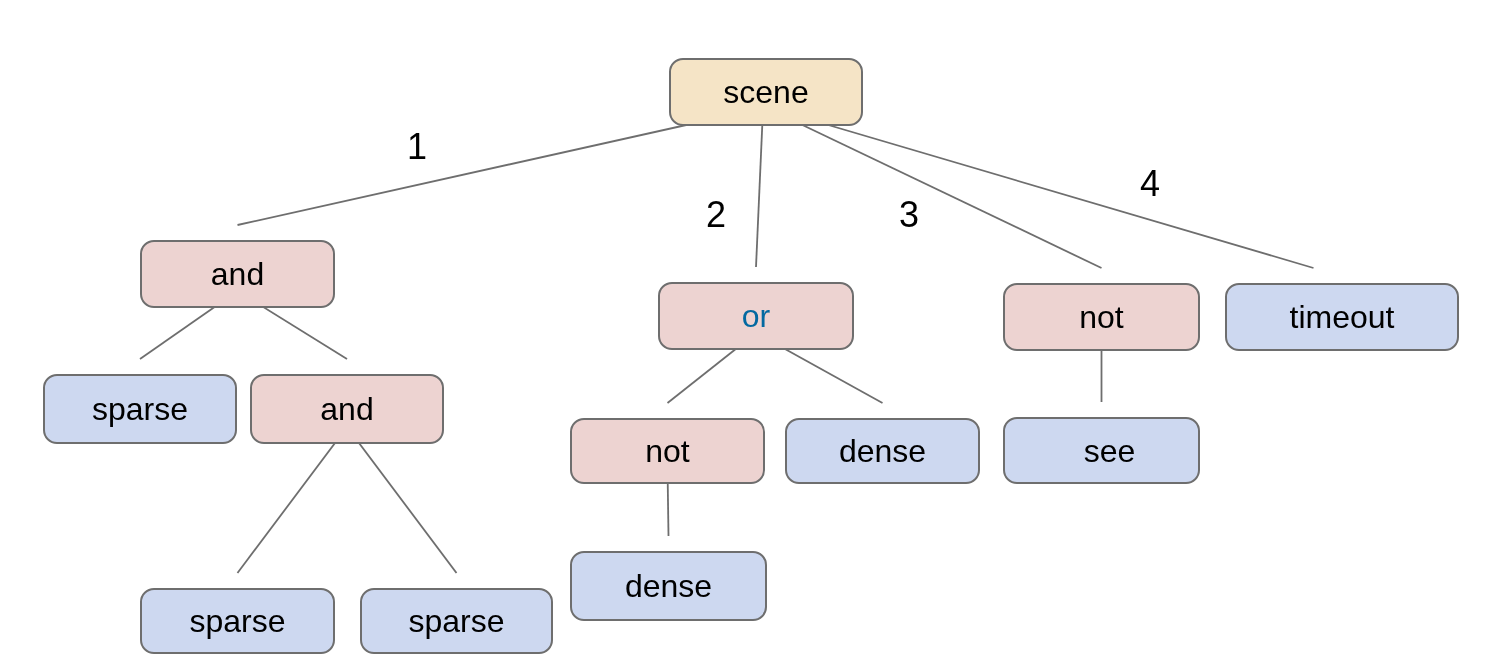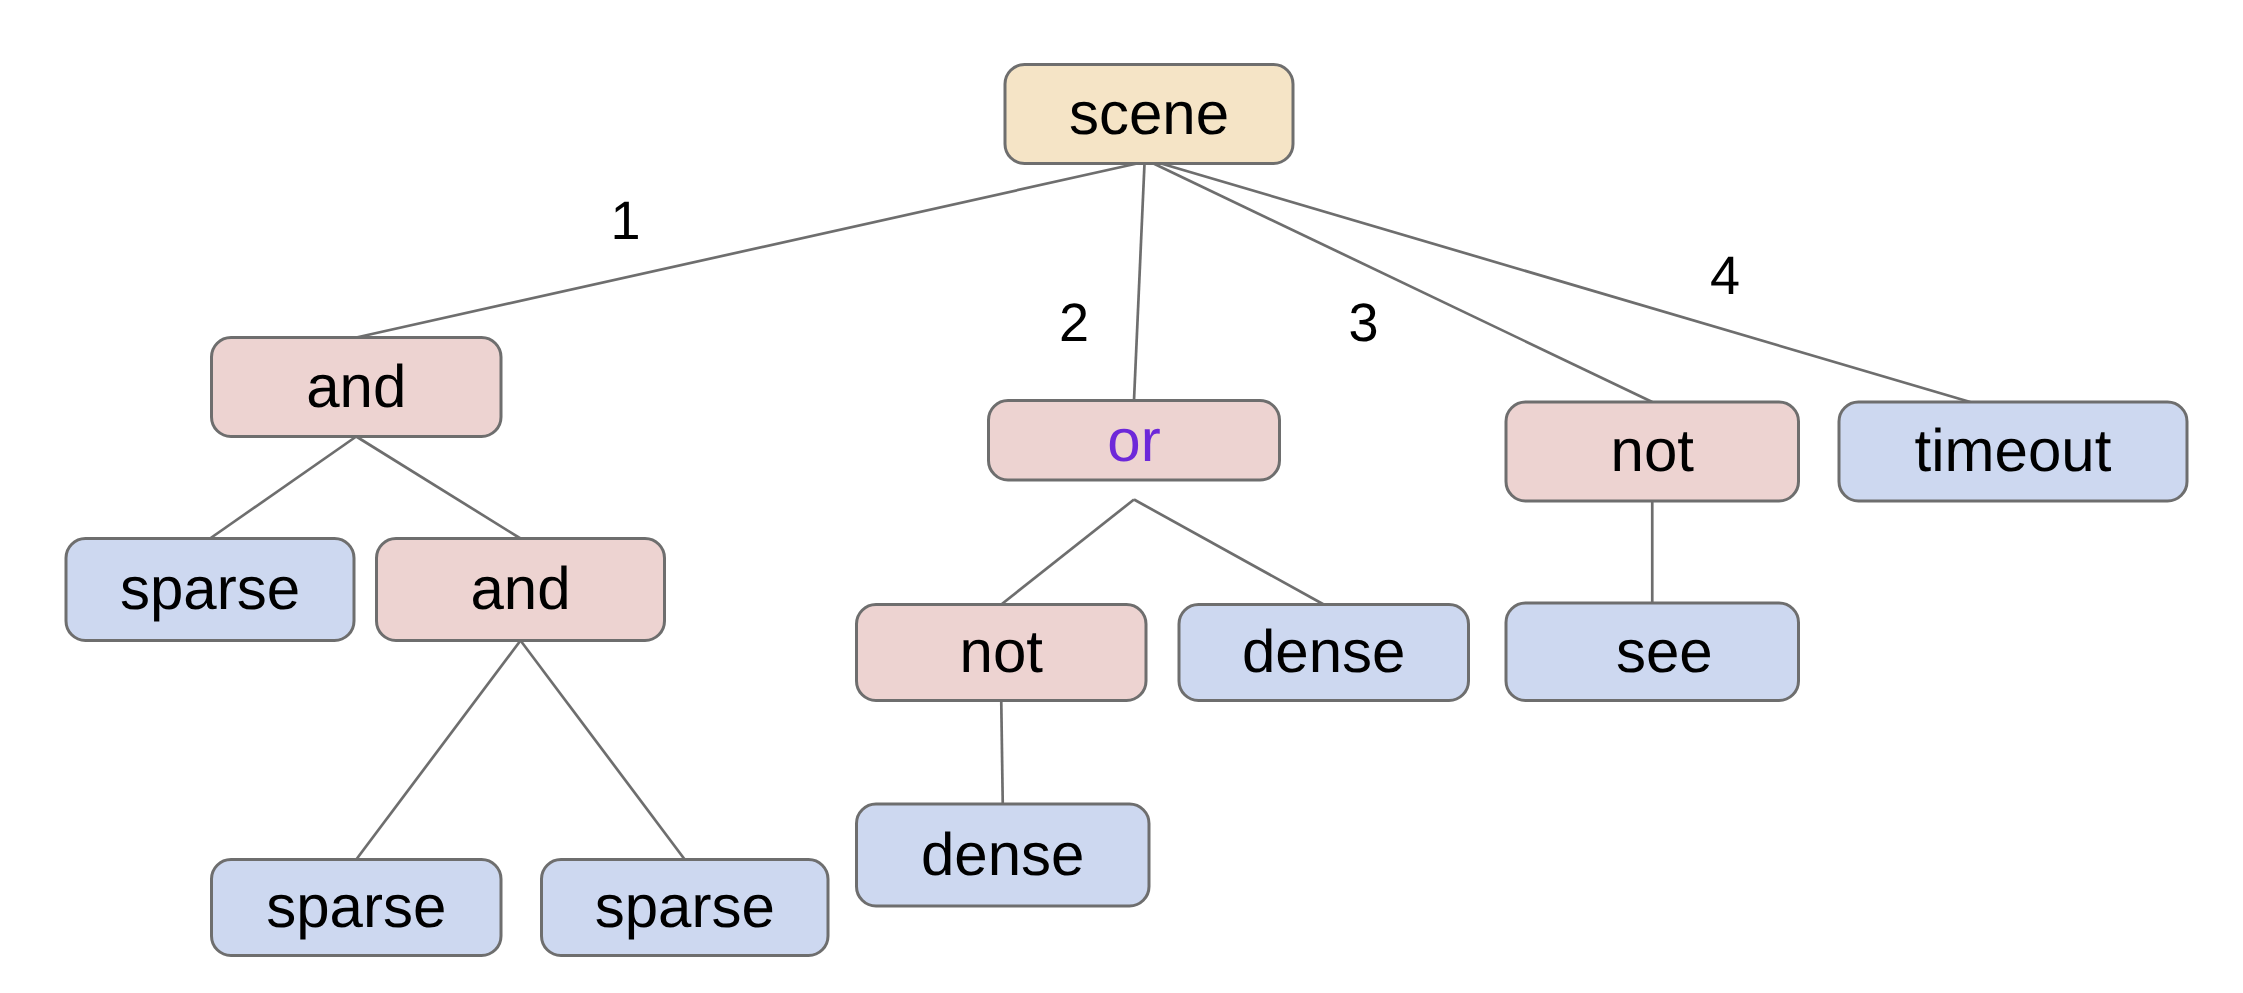--- a/index.html
+++ b/index.html
@@ -23,23 +23,24 @@
     height: 662px;
   }
   .node {
     position: absolute;
     box-sizing: border-box;
     display: flex;
     align-items: center;
     justify-content: center;
     border: 2px solid #6e6e6e;
     border-radius: 14px;
-    font-size: 40px;
+    font-size: 32px;
     line-height: 1;
     white-space: nowrap;
+    margin-top: 16px;
   }
   .edge-label {
     position: absolute;
     transform: translate(-50%, -50%);
     font-size: 36px;
     line-height: 1;
     color: #000000;
   }
 </style>
 </head>
@@ -64,21 +65,21 @@
       <div class="edge-label" style="left: 417px; top: 147px;">1</div>
       <div class="edge-label" style="left: 716px; top: 215px;">2</div>
       <div class="edge-label" style="left: 909px; top: 215px;">3</div>
       <div class="edge-label" style="left: 1150px; top: 184px;">4</div>
       <div class="node" style="left: 669px; top: 42px; width: 194px; height: 68px; background: rgb(245, 228, 198); border-color: rgb(110, 110, 110); color: rgb(0, 0, 0);">
         <span>scene</span>
       </div>
       <div class="node" style="left: 140px; top: 224px; width: 195px; height: 68px; background: rgb(237, 211, 209); border-color: rgb(110, 110, 110); color: rgb(0, 0, 0);">
         <span>and</span>
       </div>
-      <div class="node" style="left: 658px; top: 266px; width: 196px; height: 55px; background: rgb(237, 211, 209); border-color: rgb(110, 110, 110); color: #6d28d9; justify-content: center;">
+      <div class="node" style="left: 658px; top: 266px; width: 196px; height: 68px; background: rgb(237, 211, 209); border-color: rgb(110, 110, 110); color: #0369a1; justify-content: center;">
         <span>or</span>
       </div>
       <div class="node" style="left: 1003px; top: 267px; width: 197px; height: 68px; background: rgb(237, 211, 209); border-color: rgb(110, 110, 110); color: rgb(0, 0, 0);">
         <span>not</span>
       </div>
       <div class="node" style="left: 1225px; top: 267px; width: 234px; height: 68px; background: rgb(205, 216, 240); border-color: rgb(110, 110, 110); color: rgb(0, 0, 0);">
         <span>timeout</span>
       </div>
       <div class="node" style="left: 43px; top: 358px; width: 194px; height: 70px; background: rgb(205, 216, 240); border-color: rgb(110, 110, 110); color: rgb(0, 0, 0);">
         <span>sparse</span>

